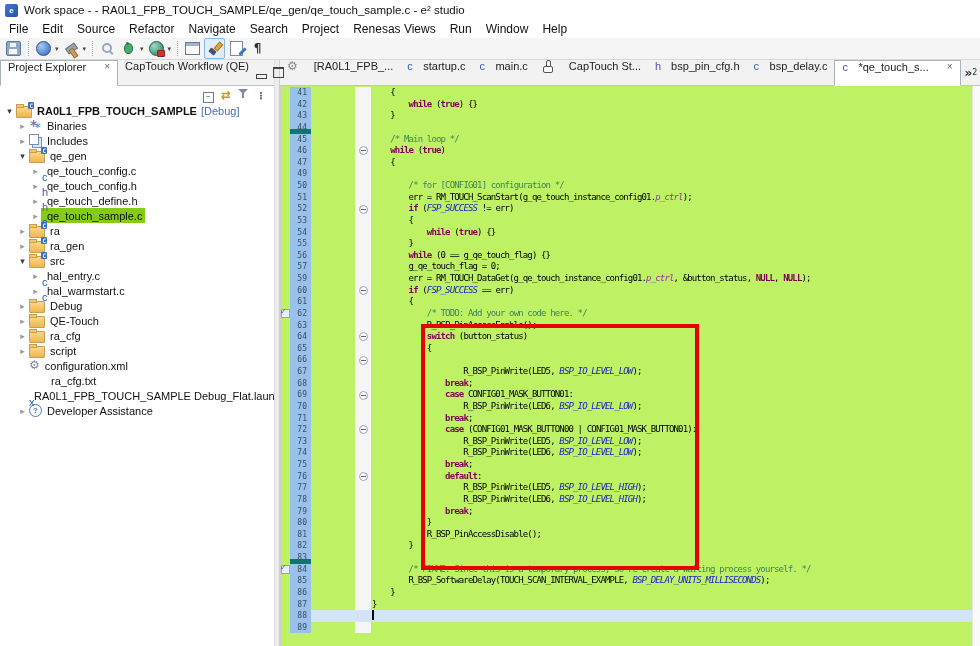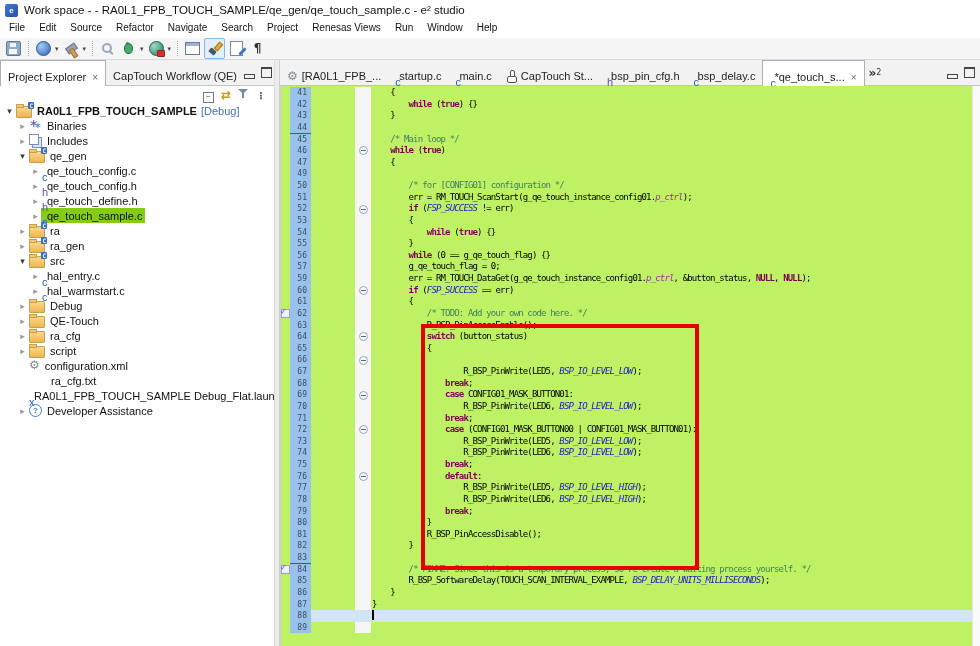--- a/index.html
+++ b/index.html
@@ -1,21 +1,21 @@
 <!DOCTYPE html>
 <html><head>
 <meta charset="utf-8">
 <style>
   html,body{margin:0;padding:0}
   body{width:980px;height:646px;overflow:hidden;background:#fff;font-family:"Liberation Sans",sans-serif;color:#111;-webkit-font-smoothing:antialiased}
   .wb{display:flex;flex-direction:column;width:980px;height:646px}
   
   .titlebar{height:20px;display:flex;align-items:center;gap:6px;padding-left:5px;background:#fff;font-size:11.5px}
   .appicon{width:13px;height:13px;background:linear-gradient(135deg,#3f79d8,#274fa8);border-radius:2px;color:#fff;font-size:8px;font-weight:bold;display:flex;align-items:center;justify-content:center;flex:none}
-  .menubar{height:18px;display:flex;align-items:flex-start;font-size:10px;padding-left:2px;background:#fff}
+  .menubar{height:18px;display:flex;align-items:flex-end;font-size:12px;padding-left:2px;background:#fff}
   .menubar .mi{padding:2px 7px;cursor:default}
   .toolbar{height:21px;display:flex;align-items:center;padding-left:3px;background:#f5f5f5;border-bottom:1px solid #d9d9d9}
   .tbsep{width:0;height:15px;border-left:1px dotted #adadad;margin:0 4px}
   .tbtn{height:19px;min-width:19px;display:flex;align-items:center;justify-content:center;border-radius:2px;margin:0 1px;position:relative}
   .tbtn.active{border:1px solid #86b7e8;background:#e2effb}
   .dd{font-family:"DejaVu Sans",sans-serif;font-size:7px;color:#444;margin:0 2px 0 1px}
   
   .ti{position:relative;display:inline-block;flex:none}
   .ti::before,.ti::after{content:"";position:absolute}
   
@@ -42,21 +42,21 @@
   .i-gen{width:11px;height:13px;background:#fff;border:1px solid #7a8aa0}
   .i-gen::after{right:-2px;bottom:-1px;width:3px;height:9px;background:#3a76c8;border-radius:1px;transform:rotate(45deg)}
   .i-pil{font-family:"DejaVu Sans",sans-serif;font-size:12px;font-weight:bold;color:#333;line-height:13px}
   
   .main{flex:1;display:flex;min-height:0}
   .leftpanel{width:274px;flex:none;display:flex;flex-direction:column;background:#fff;min-height:0}
   .sash{width:4px;flex:none;background:#ececec;border-left:1px solid #dedede;border-right:1px solid #cfcfcf}
   .editorarea{flex:1;display:flex;flex-direction:column;min-width:0;min-height:0}
   
   .tabbar{height:25px;flex:none;display:flex;align-items:stretch;background:#f2f2f2;border-bottom:1px solid #c4c4c4;font-size:11px}
-  .tab{display:flex;align-items:center;gap:4px;padding:16px 7px;color:#222;white-space:nowrap}
+  .tab{display:flex;gap:16px;padding:0 7px;color:#222;white-space:nowrap}
   .tab.active{background:#fff;border:1px solid #a9b1bd;border-bottom:1px solid #fff;margin-bottom:-1px}
   .tab .x{font-size:10px;color:#666;margin-left:2px}
   .tab-ovf{display:flex;align-items:center;padding:0 4px;font-family:"DejaVu Sans",sans-serif;color:#333}
   .tab-ovf b{font-size:12px}
   .tab-ovf sub{font-size:8px}
   .barbtns{margin-left:auto;display:flex;align-items:center;gap:6px;padding-right:5px}
   .i-min{width:9px;height:3px;border:1px solid #444;margin-top:7px}
   .i-max{width:9px;height:8px;border:1px solid #444;border-top:2px solid #444}
   
   .ptool{height:15px;flex:none;display:flex;justify-content:flex-end;align-items:center;gap:7px;padding-right:8px;background:#fff}
@@ -92,21 +92,21 @@
   .i-inc{width:13px;height:13px}
   .i-inc::before{left:0;top:0;width:8px;height:9px;background:#fff;border:1px solid #7a8ebc;box-shadow:3px 3px 0 -1px #dce6f4,3px 3px 0 0 #7a8ebc}
   .i-hand{width:11px;height:13px}
   .i-hand::before{left:4px;top:0;width:3px;height:7px;border:1px solid #555;border-radius:2px;background:#fff}
   .i-hand::after{left:1px;top:6px;width:8px;height:5px;border:1px solid #555;border-radius:2px;background:#fff}
   
   .code{position:relative;flex:1;background:#bef264;overflow:hidden;padding-top:1px;border-left:1px solid #cfcfcf}
   .crow{display:flex;height:11.64px;line-height:11.64px;font-family:"DejaVu Sans Mono",monospace;font-size:9px;letter-spacing:-0.85px;white-space:pre}
   .c-annot{width:9px;flex:none;position:relative}
   .c-gut{width:21px;flex:none;background:#98c2ec;text-align:right;padding-right:4px;box-sizing:border-box;color:#3f4b5c;font-size:8px;letter-spacing:0}
-  .c-gut.cut{border-bottom:1px solid #0f766e}
+  .c-gut.cut{border-bottom:5px solid #0f766e}
   .c-gap{width:44px;flex:none}
   .c-fold{width:16px;flex:none;background:#f6f6f6;display:flex;align-items:center;justify-content:center}
   .c-text{flex:1;padding-left:1px;color:#000}
   .crow.cur .c-gap,.crow.cur .c-fold,.crow.cur .c-text{background:#d2e4f6}
   .caret{display:inline-block;width:1.5px;height:10px;background:#000;vertical-align:-1.5px}
   .fico{width:9px;height:9px;border:1px solid #94a6bc;border-radius:50%;background:#fdfdfd;position:relative;box-sizing:border-box}
   .fico::after{content:"";position:absolute;left:1px;right:1px;top:3px;height:1px;background:#5a6a80}
   .tico{position:absolute;left:0;top:1px;width:9px;height:9px;background:#eef2f6;border:1px solid #9aa4b4;box-sizing:border-box}
   .tico::after{content:"✓";position:absolute;left:-2px;top:-3px;color:#1e5fd0;font:bold 8px "DejaVu Sans",sans-serif}
   .s-p{color:#000}

